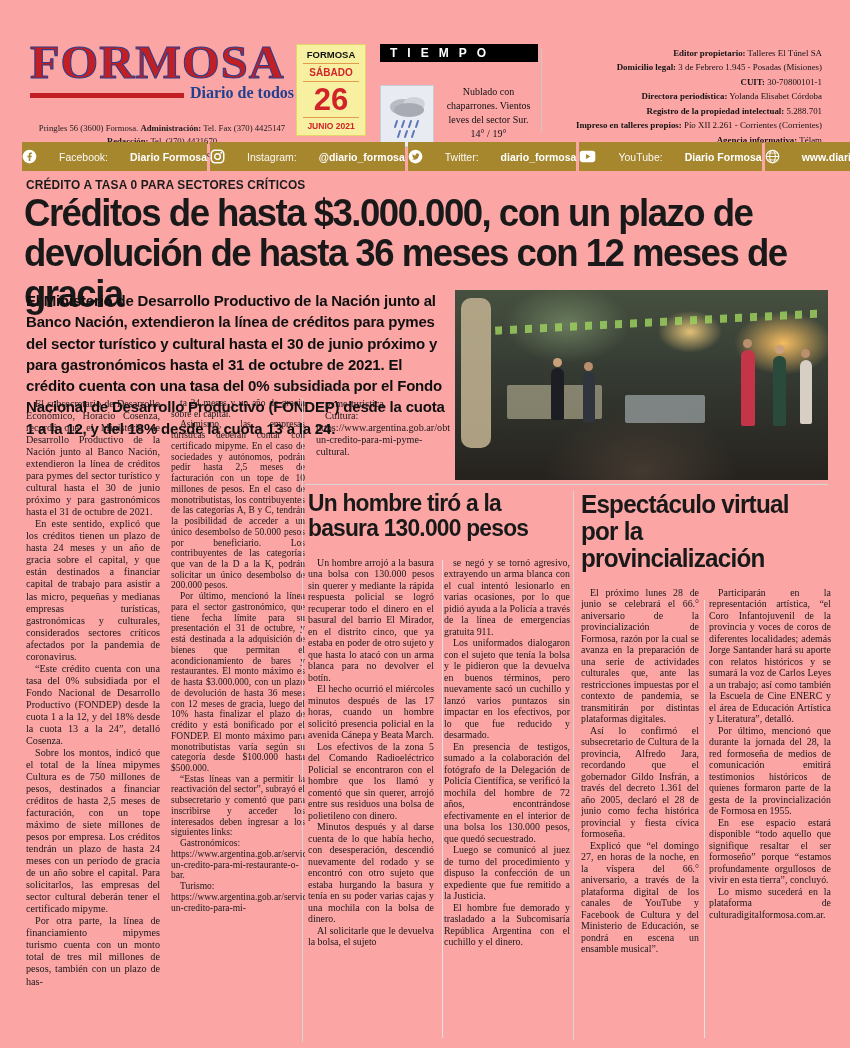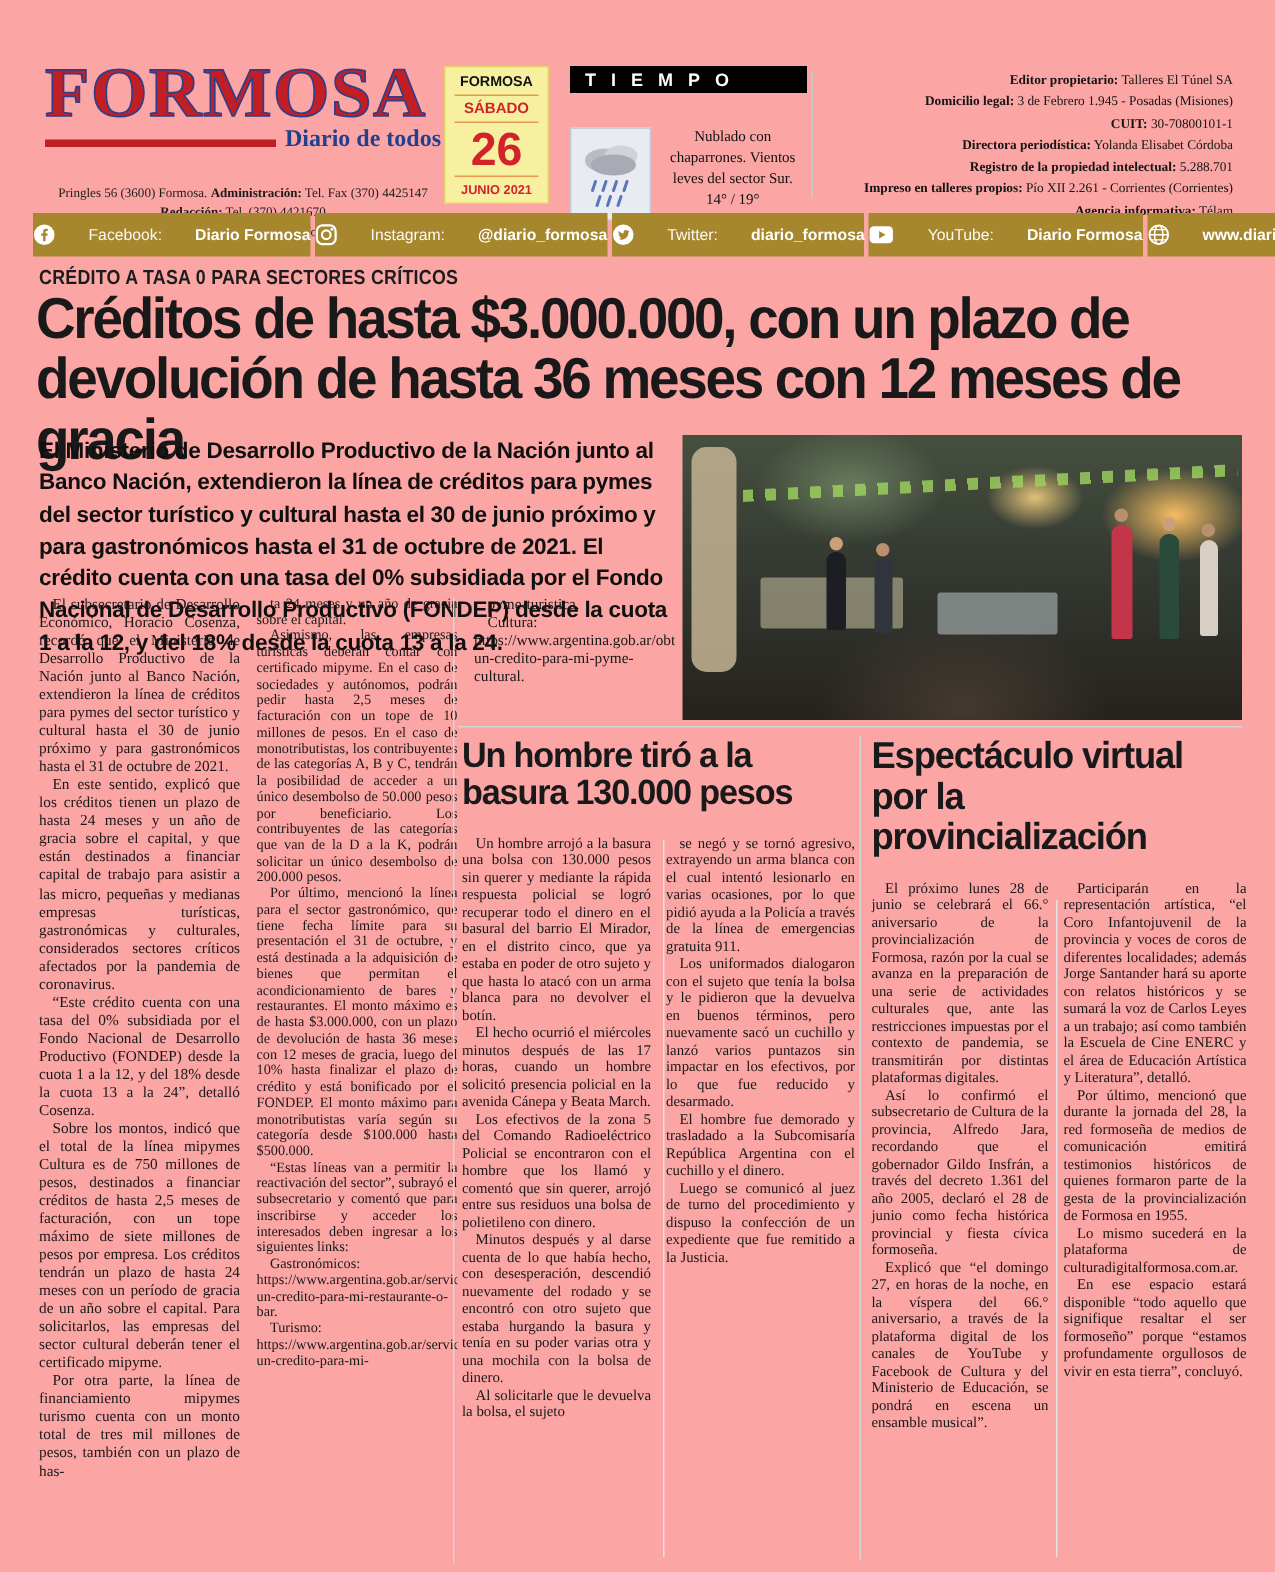--- a/index.html
+++ b/index.html
@@ -252,39 +252,40 @@
   <div class="abs vsep" style="left:573px;top:491px;height:549px;"></div>
   <div class="abs vsep" style="left:442px;top:560px;height:478px;background:#e2e2e2;"></div>
   <div class="abs vsep" style="left:704px;top:600px;height:438px;background:#e2e2e2;"></div>
 
   <div class="abs art2">
     <h2 class="headline2" style="margin:0;width:250px;">Un hombre tiró a la basura 130.000 pesos</h2>
     <div class="col sm" style="left:0;top:66px;width:126px;height:482px;">
         <p class="para">Un hombre arrojó a la basura una bolsa con 130.000 pesos sin querer y mediante la rápida respuesta policial se logró recuperar todo el dinero en el basural del barrio El Mirador, en el distrito cinco, que ya estaba en poder de otro sujeto y que hasta lo atacó con un arma blanca para no devolver el botín.</p>
         <p class="para">El hecho ocurrió el miércoles minutos después de las 17 horas, cuando un hombre solicitó presencia policial en la avenida Cánepa y Beata March.</p>
         <p class="para">Los efectivos de la zona 5 del Comando Radioeléctrico Policial se encontraron con el hombre que los llamó y comentó que sin querer, arrojó entre sus residuos una bolsa de polietileno con dinero.</p>
-        <p class="para">Minutos después y al darse cuenta de lo que había hecho, con desesperación, descendió nuevamente del rodado y se encontró con otro sujeto que estaba hurgando la basura y tenía en su poder varias otra y una mochila con la bolsa de dinero.</p>
+        <p class="para">Minutos después y al darse cuenta de lo que había hecho, con desesperación, descendió nuevamente del rodado y se encontró con otro sujeto que estaba hurgando la basura y tenía en su poder varias cajas y una mochila con la bolsa de dinero.</p>
         <p class="para">Al solicitarle que le devuelva la bolsa, el sujeto</p>
       </div>
     <div class="col sm" style="left:136px;top:66px;width:126px;height:482px;">
         <p class="para">se negó y se tornó agresivo, extrayendo un arma blanca con el cual intentó lesionarlo en varias ocasiones, por lo que pidió ayuda a la Policía a través de la línea de emergencias gratuita 911.</p>
         <p class="para">Los uniformados dialogaron con el sujeto que tenía la bolsa y le pidieron que la devuelva en buenos términos, pero nuevamente sacó un cuchillo y lanzó varios puntazos sin impactar en los efectivos, por lo que fue reducido y desarmado.</p>
+        <p class="para">En presencia de testigos, sumado a la colaboración del fotógrafo de la Delegación de Policía Científica, se verificó la mochila del hombre de 72 años, encontrándose efectivamente en el interior de una bolsa los 130.000 pesos, que quedó secuestrado.</p>
+        <p class="para">Luego se comunicó al juez de turno del procedimiento y dispuso la confección de un expediente que fue remitido a la Justicia.</p>
         <p class="para">El hombre fue demorado y trasladado a la Subcomisaría República Argentina con el cuchillo y el dinero.</p>
-        <p class="para">Luego se comunicó al juez de turno del procedimiento y dispuso la confección de un expediente que fue remitido a la Justicia.</p>
       </div>
   </div>
 
   <div class="abs art3">
     <h2 class="headline2" style="margin:0;width:250px;font-size:25px;">Espectáculo virtual por la provincialización</h2>
     <div class="col sm" style="left:0;top:96px;width:118px;height:452px;">
         <p class="para">El próximo lunes 28 de junio se celebrará el 66.° aniversario de la provincialización de Formosa, razón por la cual se avanza en la preparación de una serie de actividades culturales que, ante las restricciones impuestas por el contexto de pandemia, se transmitirán por distintas plataformas digitales.</p>
         <p class="para">Así lo confirmó el subsecretario de Cultura de la provincia, Alfredo Jara, recordando que el gobernador Gildo Insfrán, a través del decreto 1.361 del año 2005, declaró el 28 de junio como fecha histórica provincial y fiesta cívica formoseña.</p>
         <p class="para">Explicó que “el domingo 27, en horas de la noche, en la víspera del 66.° aniversario, a través de la plataforma digital de los canales de YouTube y Facebook de Cultura y del Ministerio de Educación, se pondrá en escena un ensamble musical”.</p>
       </div>
     <div class="col sm" style="left:128px;top:96px;width:122px;height:452px;">
         <p class="para">Participarán en la representación artística, “el Coro Infantojuvenil de la provincia y voces de coros de diferentes localidades; además Jorge Santander hará su aporte con relatos históricos y se sumará la voz de Carlos Leyes a un trabajo; así como también la Escuela de Cine ENERC y el área de Educación Artística y Literatura”, detalló.</p>
         <p class="para">Por último, mencionó que durante la jornada del 28, la red formoseña de medios de comunicación emitirá testimonios históricos de quienes formaron parte de la gesta de la provincialización de Formosa en 1955.</p>
+        <p class="para">En ese espacio estará disponible “todo aquello que signifique resaltar el ser formoseño” porque “estamos profundamente orgullosos de vivir en esta tierra”, concluyó.</p>
         <p class="para">Lo mismo sucederá en la plataforma de culturadigitalformosa.com.ar.</p>
-        <p class="para">En ese espacio estará disponible “todo aquello que signifique resaltar el ser formoseño” porque “estamos profundamente orgullosos de vivir en esta tierra”, concluyó.</p>
       </div>
   </div>
 
 </div>
 
 </body></html>

